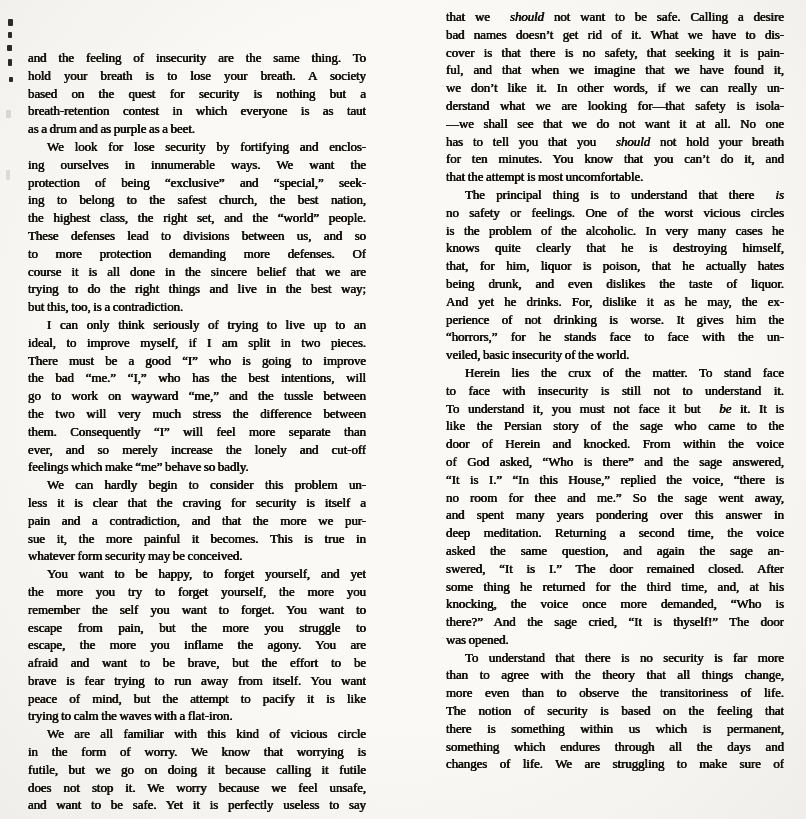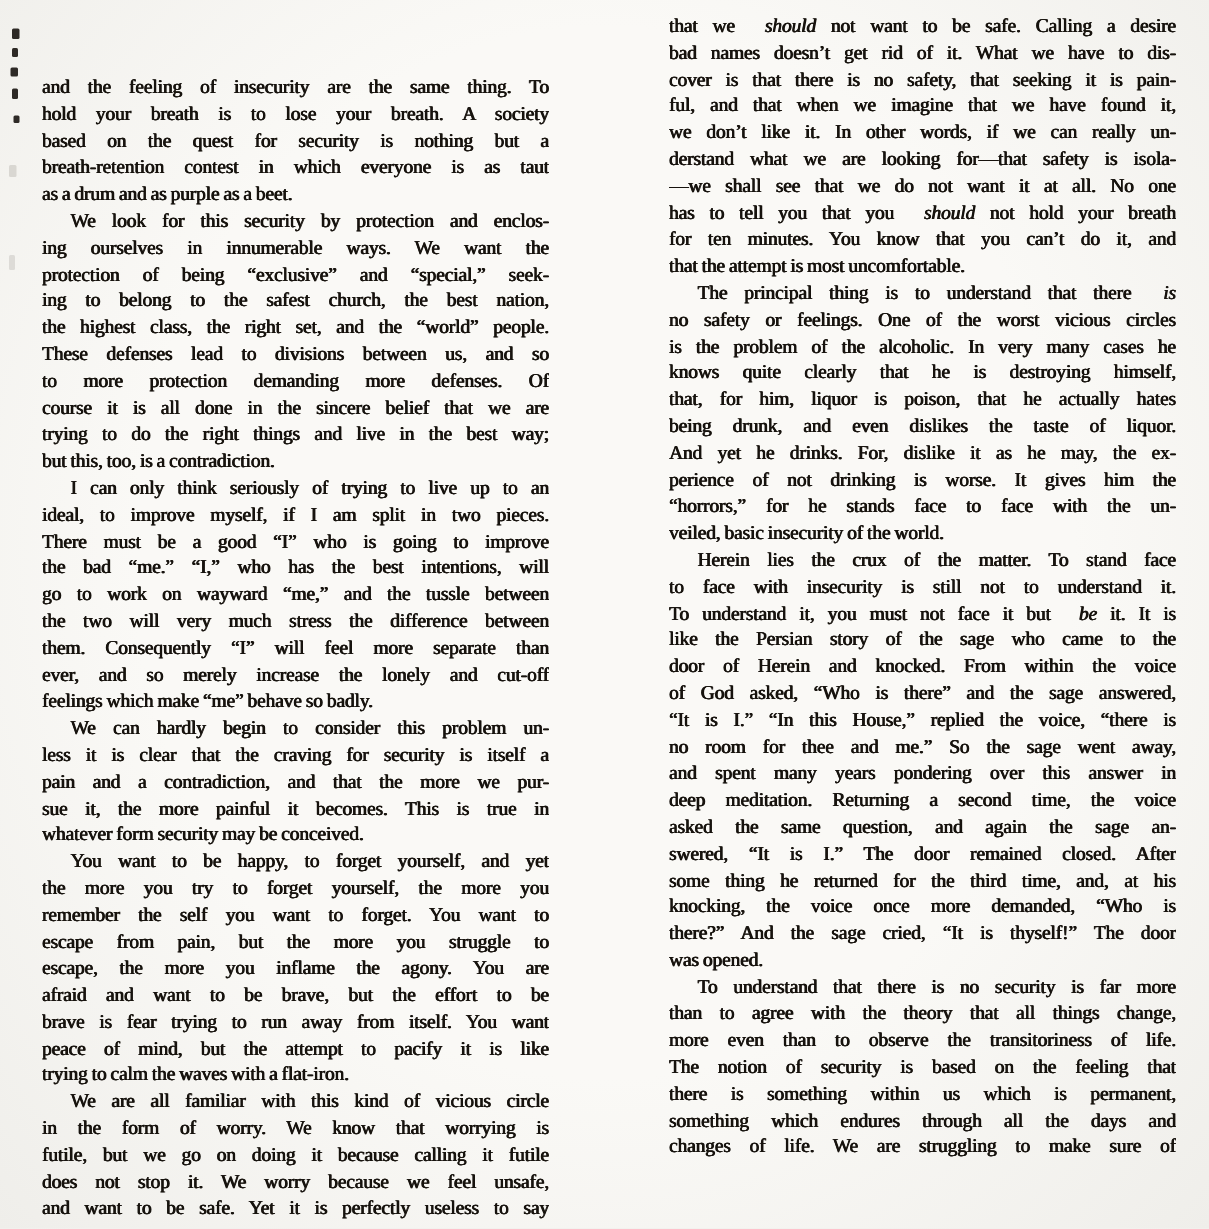--- a/index.html
+++ b/index.html
@@ -59,21 +59,21 @@
 
   <div class="column col-left">
       <div class="paragraph">
         <div class="line">and the feeling of insecurity are the same thing. To</div>
         <div class="line">hold your breath is to lose your breath. A society</div>
         <div class="line">based on the quest for security is nothing but a</div>
         <div class="line">breath-retention contest in which everyone is as taut</div>
         <div class="line para-end">as a drum and as purple as a beet.</div>
       </div>
       <div class="paragraph">
-        <div class="line indent">We look for this security by protection and enclos-</div>
+        <div class="line indent">We look for lose security by fortifying and enclos-</div>
         <div class="line">ing ourselves in innumerable ways. We want the</div>
         <div class="line">protection of being “exclusive” and “special,” seek-</div>
         <div class="line">ing to belong to the safest church, the best nation,</div>
         <div class="line">the highest class, the right set, and the “world” people.</div>
         <div class="line">These defenses lead to divisions between us, and so</div>
         <div class="line">to more protection demanding more defenses. Of</div>
         <div class="line">course it is all done in the sincere belief that we are</div>
         <div class="line">trying to do the right things and live in the best way;</div>
         <div class="line para-end">but this, too, is a contradiction.</div>
       </div>

